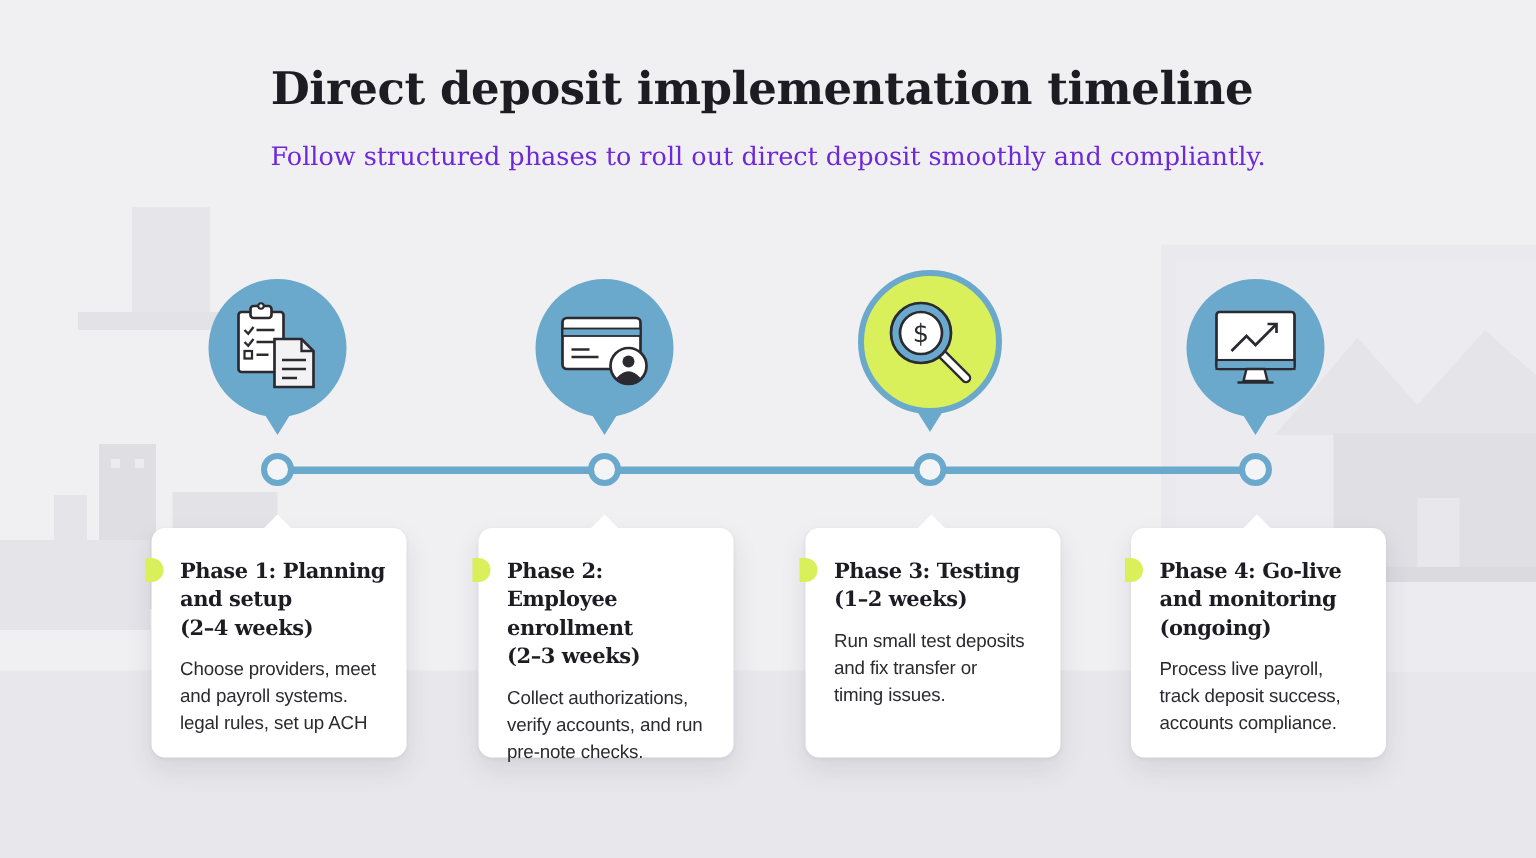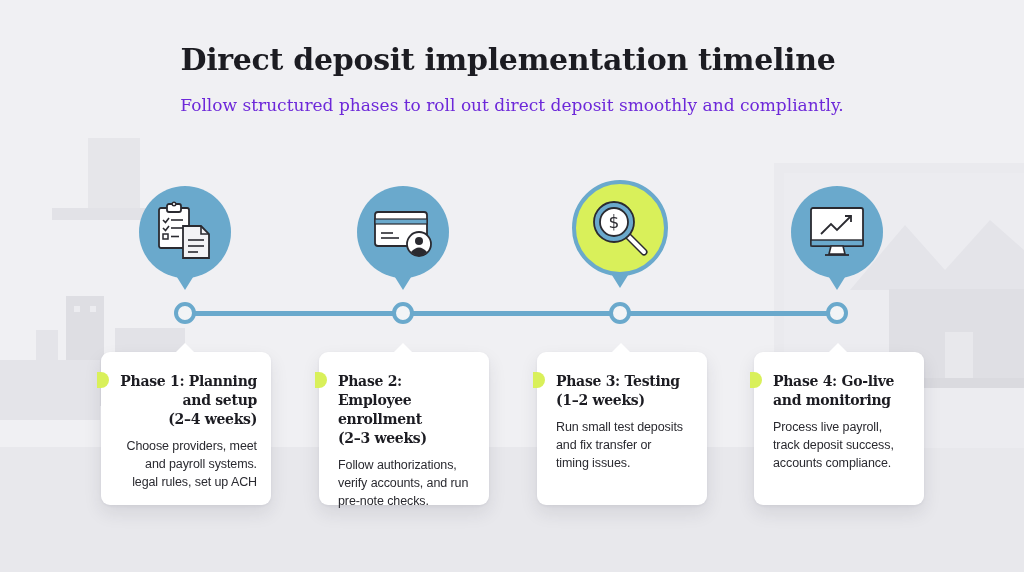--- a/index.html
+++ b/index.html
@@ -166,21 +166,21 @@
     <polyline points="16,34 26,24 32,30 46,16" fill="none" stroke="#2a2a30" stroke-width="1.8"></polyline>
     <polyline points="40,16 46,16 46,22" fill="none" stroke="#2a2a30" stroke-width="1.8"></polyline>
   </svg>
 </div>
 
 <div class="node" style="left:174px;"></div>
 <div class="node" style="left:392px;"></div>
 <div class="node" style="left:609px;"></div>
 <div class="node" style="left:826px;"></div>
 
-<div class="card" style="left:101px;text-align:right;">
+<div class="card" style="left:101px;">
   <span class="dot"></span>
   <div class="phase-title">
     <div>Phase 1: Planning</div>
     <div>and setup</div>
     <div>(2–4 weeks)</div>
   </div>
   <div class="phase-desc">
     <div>Choose providers, meet</div>
     <div>and payroll systems.</div>
     <div>legal rules, set up ACH</div>
@@ -188,21 +188,21 @@
 </div>
 
 <div class="card" style="left:319px;">
   <span class="dot"></span>
   <div class="phase-title">
     <div>Phase 2: Employee</div>
     <div>enrollment</div>
     <div>(2–3 weeks)</div>
   </div>
   <div class="phase-desc">
-    <div>Follow authorizations,</div>
+    <div>Collect authorizations,</div>
     <div>verify accounts, and run</div>
     <div>pre-note checks.</div>
   </div>
 </div>
 
 <div class="card" style="left:537px;">
   <span class="dot"></span>
   <div class="phase-title">
     <div>Phase 3: Testing</div>
     <div>(1–2 weeks)</div>
@@ -212,19 +212,20 @@
     <div>and fix transfer or</div>
     <div>timing issues.</div>
   </div>
 </div>
 
 <div class="card" style="left:754px;">
   <span class="dot"></span>
   <div class="phase-title">
     <div>Phase 4: Go-live</div>
     <div>and monitoring</div>
+    <div>(ongoing)</div>
   </div>
   <div class="phase-desc">
     <div>Process live payroll,</div>
     <div>track deposit success,</div>
     <div>accounts compliance.</div>
   </div>
 </div>
 
 </body></html>

